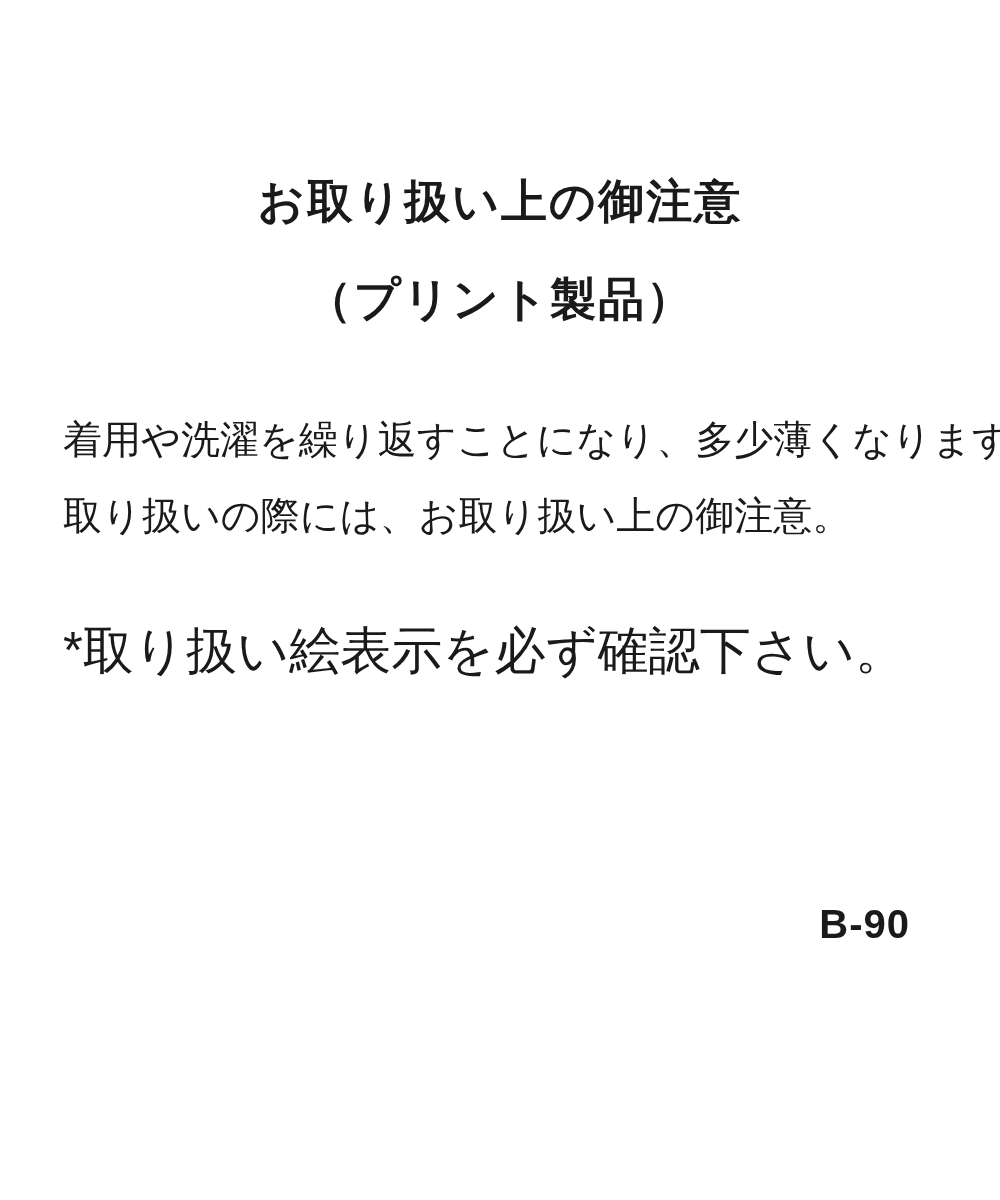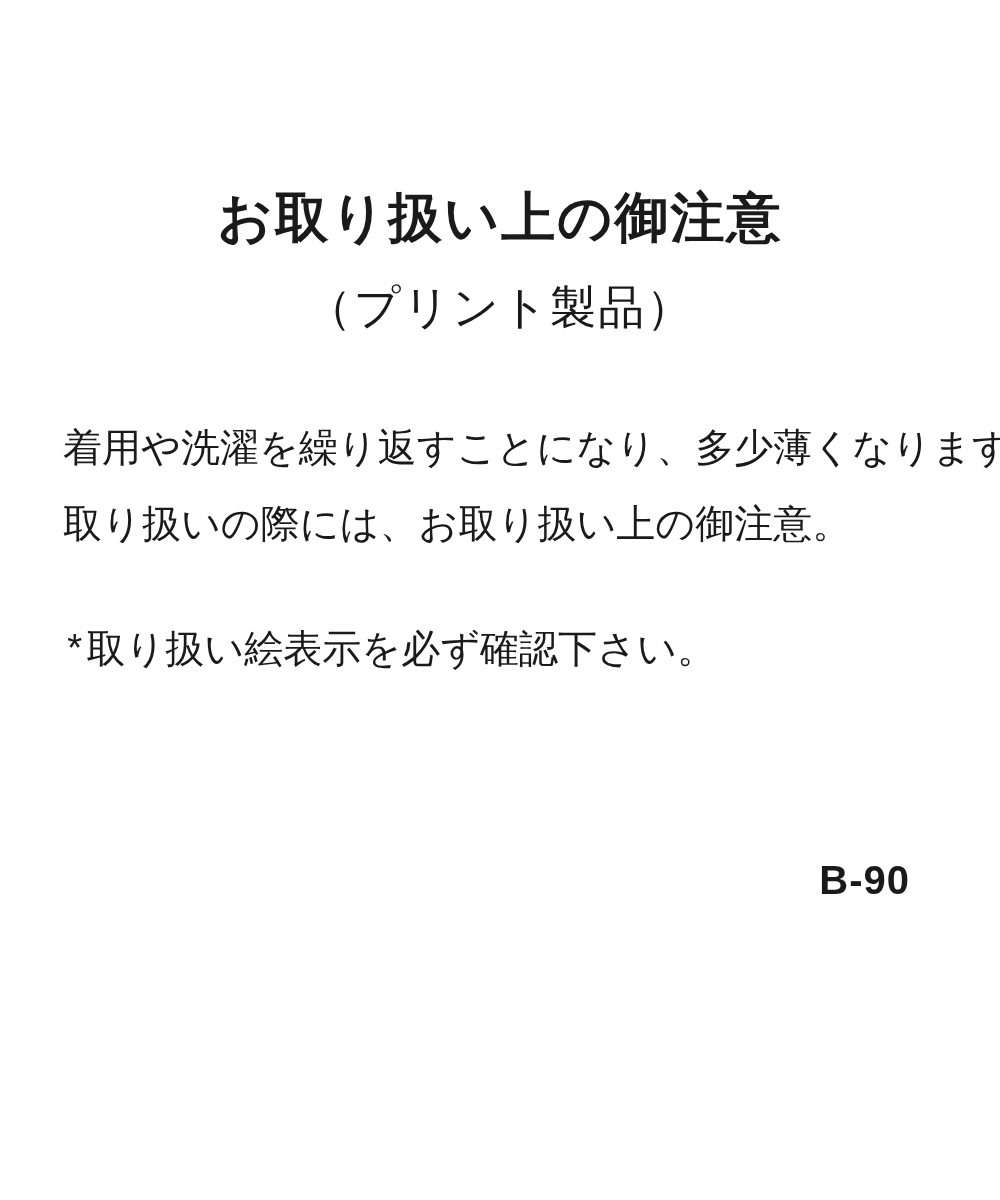--- a/index.html
+++ b/index.html
@@ -14,63 +14,62 @@
     background: #ffffff;
     overflow: hidden;
     font-family: "Liberation Sans", "DejaVu Sans", sans-serif;
     color: #1a1a1a;
   }
   .title-block {
     padding-top: 178px;
     text-align: center;
   }
   .doc-title {
-    font-size: 54px;
+    font-size: 46px;
     font-weight: 700;
     line-height: 1;
     letter-spacing: 2px;
-    margin: 12px;
+    margin: 0;
   }
   .doc-subtitle {
     font-size: 46px;
-    font-weight: 400;
+    font-weight: 700;
     line-height: 1;
     letter-spacing: 2px;
-    margin: 40px 0 0 0;
+    margin: 52px 0 0 0;
   }
   .body-block {
     margin-top: 98px;
     padding-left: 63px;
     padding-right: 40px;
   }
   .body-line {
     font-size: 39px;
     font-weight: 400;
     line-height: 1;
     margin: 0 0 37px 0;
     white-space: nowrap;
     letter-spacing: 0px;
   }
   .notes-block {
     margin-top: 90px;
     padding-left: 63px;
     padding-right: 40px;
   }
   .note-line {
-    font-size: 39px;
+    font-size: 51px;
     font-weight: 400;
     line-height: 1;
     margin: 0 0 42px 0;
     white-space: nowrap;
-    font-family: Liberation Mono, monospace;
   }
   .code-block {
     position: absolute;
     right: 90px;
-    top: 858px;
+    top: 902px;
     font-size: 40px;
     font-weight: 700;
     letter-spacing: 1px;
   }
 </style>
 </head>
 <body>
 
 <div class="page">
 

